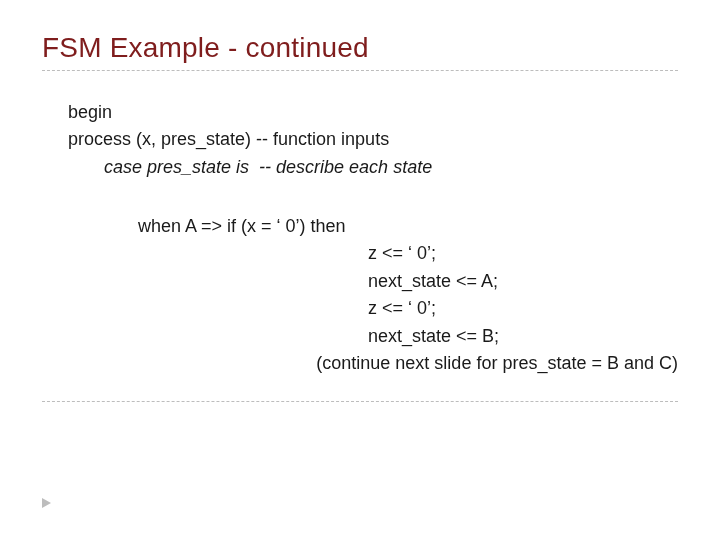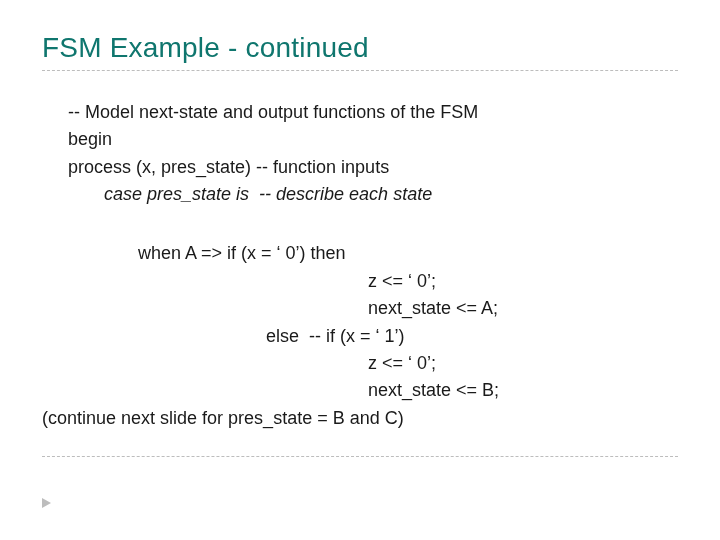--- a/index.html
+++ b/index.html
@@ -10,21 +10,21 @@
     body {
       width: 720px;
       height: 540px;
       background: #ffffff;
       font-family: Arial, Helvetica, sans-serif;
       padding: 32px 42px 20px 42px;
       position: relative;
     }
     .title {
       font-size: 28px;
-      color: #0f766e;
+      color: #7f1d1d;
       font-weight: 400;
       margin-bottom: 6px;
       letter-spacing: 0.2px;
     }
     .divider {
       border: none;
       border-top: 1px dashed #bdbdbd;
       margin-bottom: 28px;
     }
     .code-block {
@@ -35,21 +35,21 @@
     }
     .code-line {
       white-space: pre;
       display: block;
     }
     .indent1 { padding-left: 36px; font-style: italic; }
     .indent2 { padding-left: 70px; margin-top: 32px; }
     .indentz { padding-left: 300px; }
     .indentelse { padding-left: 198px; }
     .indentendif { padding-left: 196px; }
-    .noindent { padding-left: 0px; }
+    .noindent { padding-left: 0px; text-align: right; }
     .line0 { padding-left: 0px; }
     .bottom-divider {
       border: none;
       border-top: 1px dashed #bdbdbd;
       margin-top: 24px;
     }
     .cursor-mark {
       position: absolute;
       left: 42px;
       bottom: 32px;
@@ -60,27 +60,25 @@
       border-left: 9px solid #bdbdbd;
     }
   </style>
 </head>
 <body>
 
 <h1 class="title">FSM Example - continued</h1>
 <hr class="divider">
 
 <div class="code-block">
-  <span class="code-line line0">-- Model next-state and output functions of the FSM</span>
   <span class="code-line line0">begin</span>
   <span class="code-line line0">process (x, pres_state) -- function inputs</span>
   <span class="code-line indent1">case pres_state is  -- describe each state</span>
   <span class="code-line indent2">when A =&gt; if (x = ‘ 0’) then</span>
   <span class="code-line indentz">z &lt;= ‘ 0’;</span>
   <span class="code-line indentz">next_state &lt;= A;</span>
-  <span class="code-line indentelse">else  -- if (x = ‘ 1’)</span>
   <span class="code-line indentz">z &lt;= ‘ 0’;</span>
   <span class="code-line indentz">next_state &lt;= B;</span>
   <span class="code-line noindent" style="margin-left:-26px;">(continue next slide for pres_state = B and C)</span>
 </div>
 
 <hr class="bottom-divider">
 <div class="cursor-mark"></div>
 
 </body></html>

